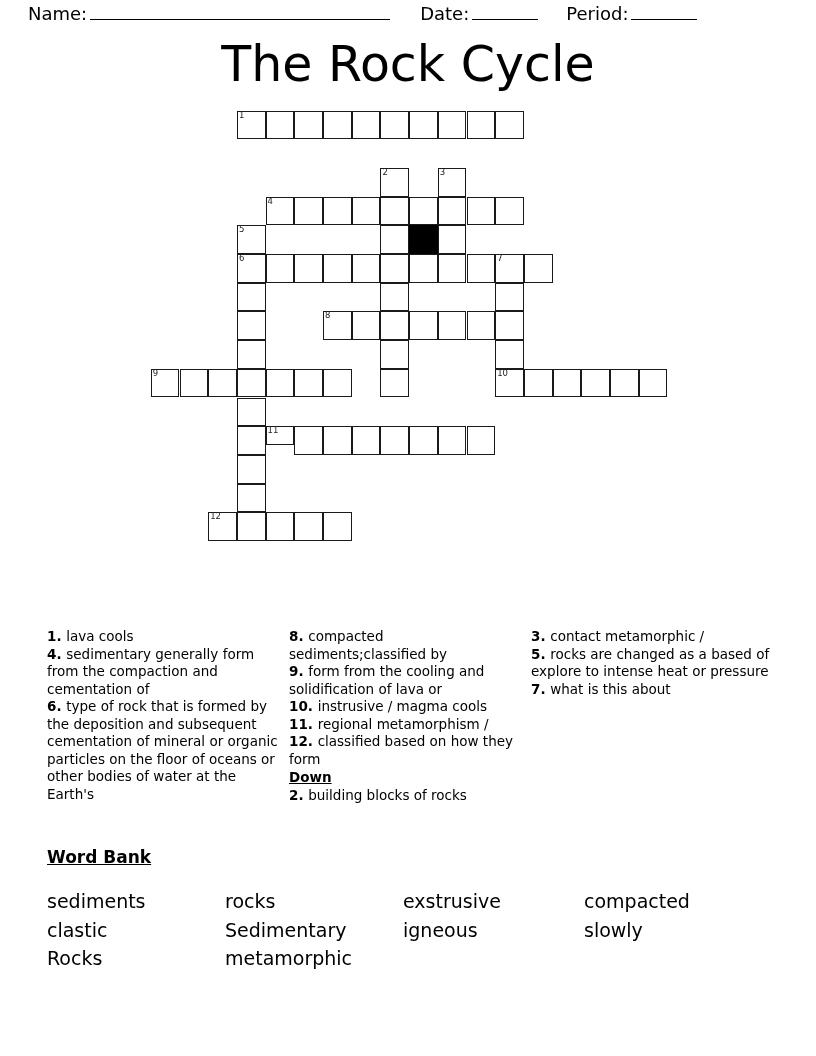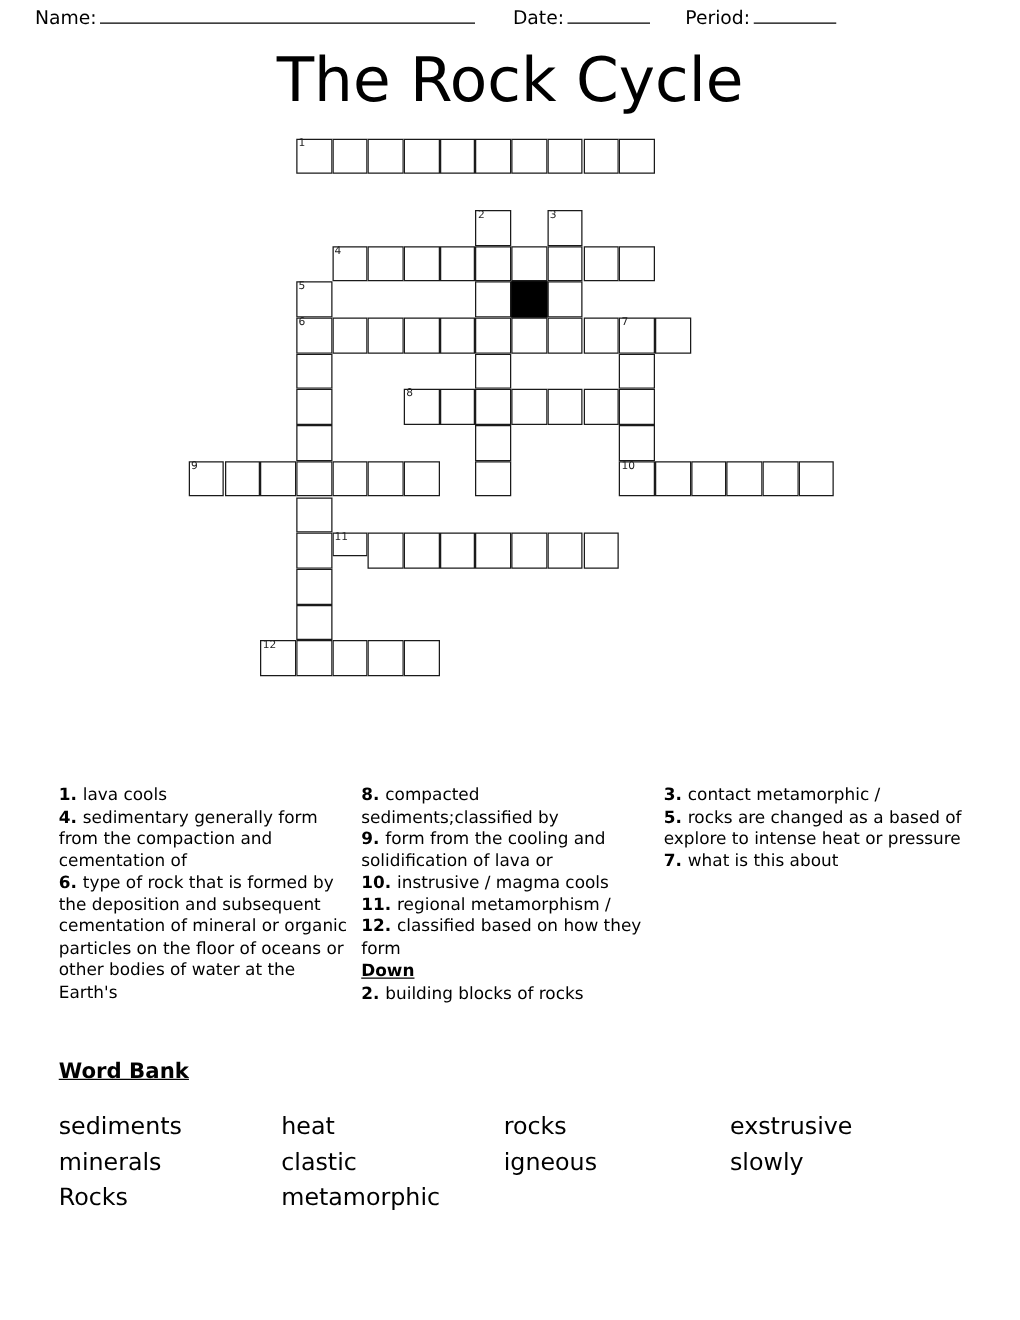--- a/index.html
+++ b/index.html
@@ -21,21 +21,21 @@
     position: absolute;
     top: 0px;
     left: 0px;
     width: 816px;
     height: 26px;
     display: flex;
     align-items: center;
     font-size: 15px;
   }
   .hdr-field { display: flex; align-items: baseline; white-space: nowrap; }
-  .hdr-label { font-size: 15px; }
+  .hdr-label { font-size: 18px; }
   .hdr-rule {
     display: inline-block;
     border-bottom: 1px solid #000;
     height: 14px;
     margin-left: 3px;
   }
   .rule-name { width: 300px; }
   .rule-date { width: 66px; }
   .rule-period { width: 66px; }
   .sp-a { width: 30px; }
@@ -288,23 +288,23 @@
       <p class="clue"><span class="n">3. </span><span>contact metamorphic /</span></p>
       <p class="clue"><span class="n">5. </span><span>rocks are changed as a based of explore to intense heat or pressure</span></p>
       <p class="clue"><span class="n">7. </span><span>what is this about</span></p>
     </div>
 </div>
 
 <div id="wordbank">
   <span class="wb-title">Word Bank</span>
   <div class="wb-grid">
       <span class="wb-word">sediments</span>
-      <span class="wb-word">heat</span>
       <span class="wb-word">rocks</span>
       <span class="wb-word">exstrusive</span>
-      <span class="wb-word">minerals</span>
+      <span class="wb-word">compacted</span>
       <span class="wb-word">clastic</span>
+      <span class="wb-word">Sedimentary</span>
       <span class="wb-word">igneous</span>
       <span class="wb-word">slowly</span>
       <span class="wb-word">Rocks</span>
       <span class="wb-word">metamorphic</span>
     </div>
 </div>
 
 </body></html>

